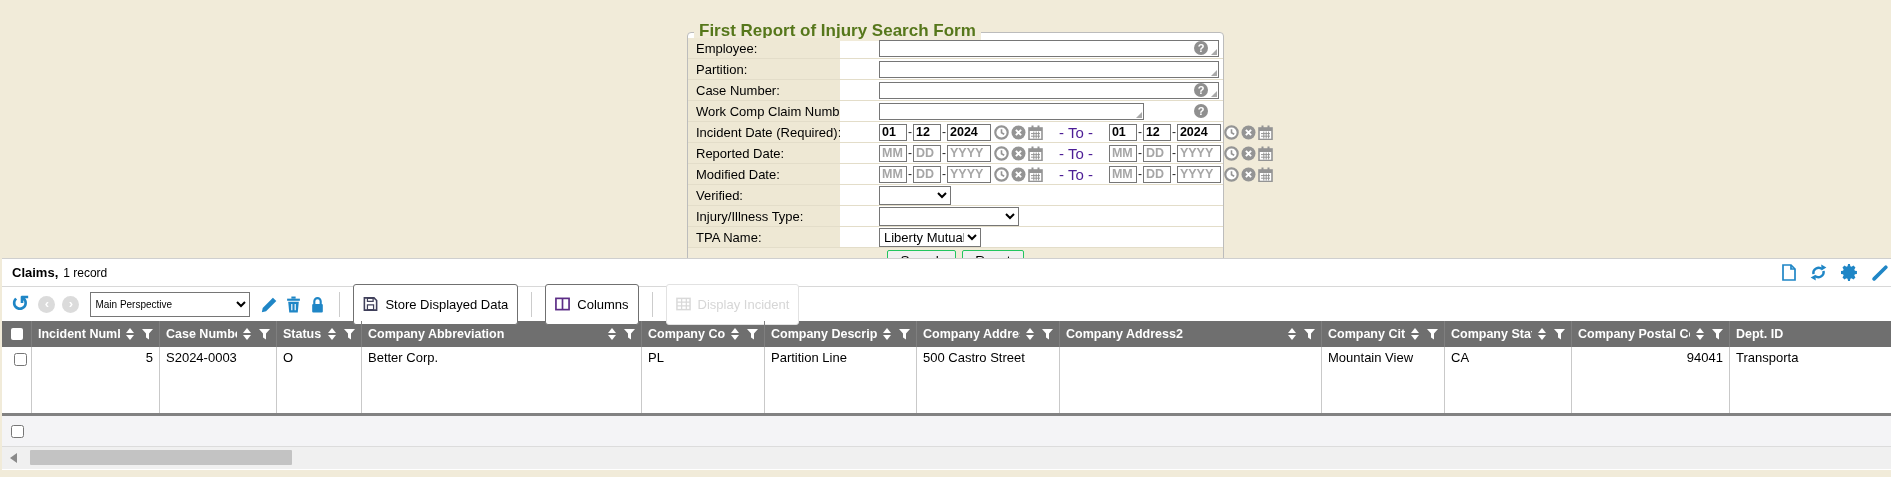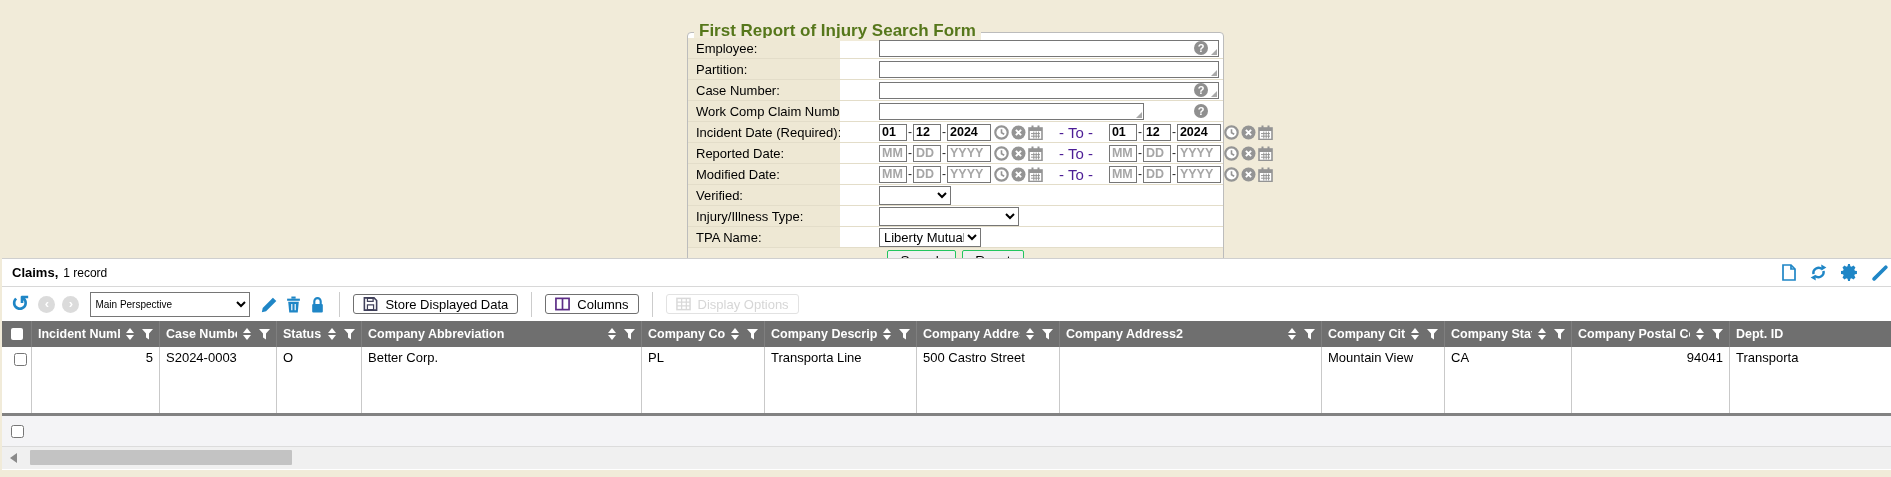--- a/index.html
+++ b/index.html
@@ -51,21 +51,21 @@
 
   .cl-toolbar { height:34px; display:flex; align-items:center; gap:7px; padding:0 9px; }
   .undo-glyph { color:#1f86c6; font-size:22px; font-weight:bold; line-height:22px; cursor:pointer; margin-right:2px; }
   .navcirc { width:17px; height:17px; border-radius:50%; background:#dbdbdb; color:#fff; font-size:13px;
              font-weight:bold; text-align:center; line-height:15px; cursor:pointer; }
   .persp { width:160px; height:25px; font-size:10px; border:1px solid #767676; background:#fff;
            font-family:"Liberation Sans",sans-serif; margin:0 4px; }
   .tb-ico { color:#1f86c6; cursor:pointer; display:inline-flex; }
   .tb-ico svg { width:17px; height:17px; }
   .tb-sep { width:1px; height:25px; background:#ccc; margin:0 6px; }
-  .tb-btn { display:inline-flex; align-items:center; gap:7px; height:20px; padding:0 9px; background:#fff;
+  .tb-btn { display:inline-flex; align-items:center; gap:7px; height:41px; padding:0 9px; background:#fff;
             border:1px solid #707070; border-radius:3px; font-size:13px; font-family:"Liberation Sans",sans-serif;
             cursor:pointer; white-space:nowrap; }
   .tb-btn svg { width:15px; height:14px; }
   .ic-save { color:#3f3f5a; } .ic-cols { color:#5c2d86; }
   .tb-btn.disabled { border-color:#e2e2e2; color:#d6d6d6; cursor:default; }
   .tb-btn.disabled svg { color:#d9d9d9; }
 
   .cl-header { height:26px; background:#6f6f6f; display:flex; overflow:hidden; }
   .hcell { flex:0 0 auto; display:flex; align-items:center; color:#fff; font-size:12.5px; font-weight:bold;
            padding:0 6px; border-right:1px solid #7f7f7f; cursor:pointer; white-space:nowrap; overflow:hidden; }
@@ -404,21 +404,21 @@
       <svg class="ic-cols">
           <use href="#i-columns"></use>
         </svg>
       <span>Columns</span>
     </button>
     <span class="tb-sep"></span>
     <button class="tb-btn disabled">
       <svg>
           <use href="#i-grid"></use>
         </svg>
-      <span>Display Options</span>
+      <span>Display Incident</span>
     </button>
   </div>
 
   <div class="cl-header">
     <div class="hcell c0">
         <span class="selall"></span>
       </div>
     <div class="hcell c1">
         <span class="hlabel">Incident Number</span>
         <span class="hicons">
@@ -556,21 +556,21 @@
       </div>
   </div>
 
   <div class="cl-body">
     <div class="bcell c0"><input type="checkbox" style=""></div>
     <div class="bcell c1 ar">5</div>
     <div class="bcell c2">S2024-0003</div>
     <div class="bcell c3">O</div>
     <div class="bcell c4">Better Corp.</div>
     <div class="bcell c5">PL</div>
-    <div class="bcell c6">Transporta Line</div>
+    <div class="bcell c6">Partition Line</div>
     <div class="bcell c7">500 Castro Street</div>
     <div class="bcell c8"></div>
     <div class="bcell c9">Mountain View</div>
     <div class="bcell c10">CA</div>
     <div class="bcell c11 ar">94041</div>
     <div class="bcell c12">Transporta</div>
   </div>
 
   <div class="cl-sep"></div>
 

